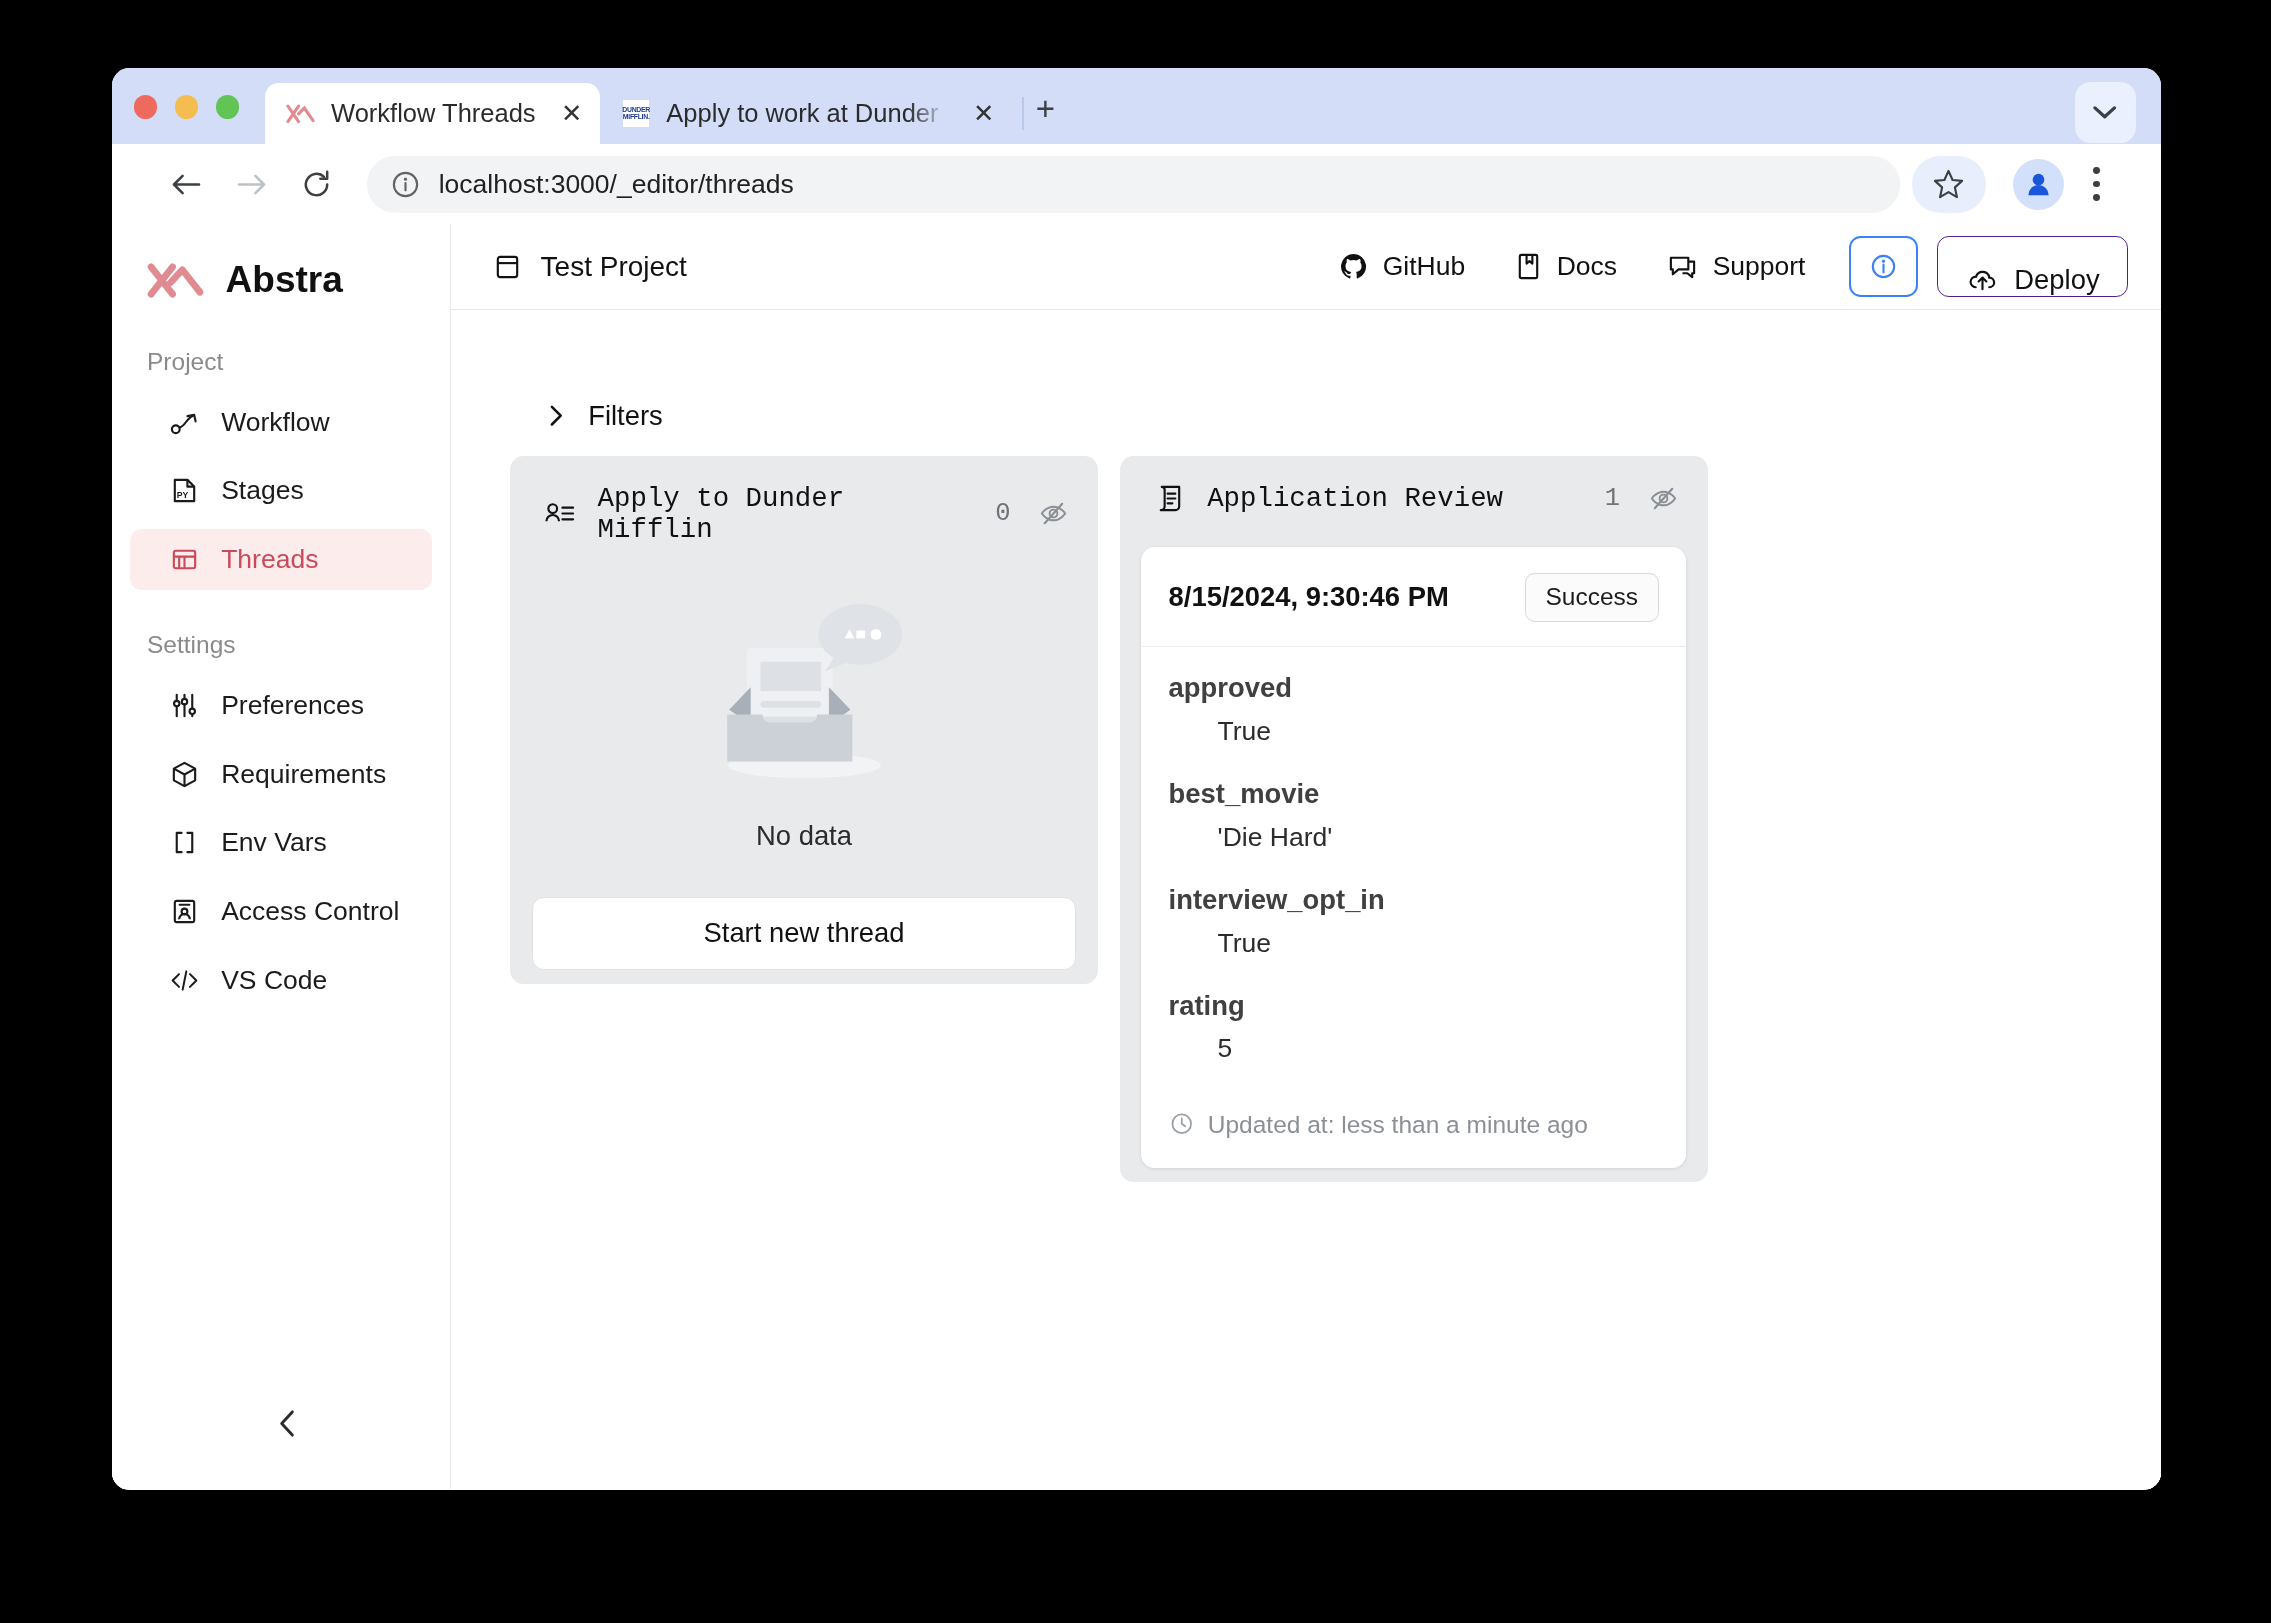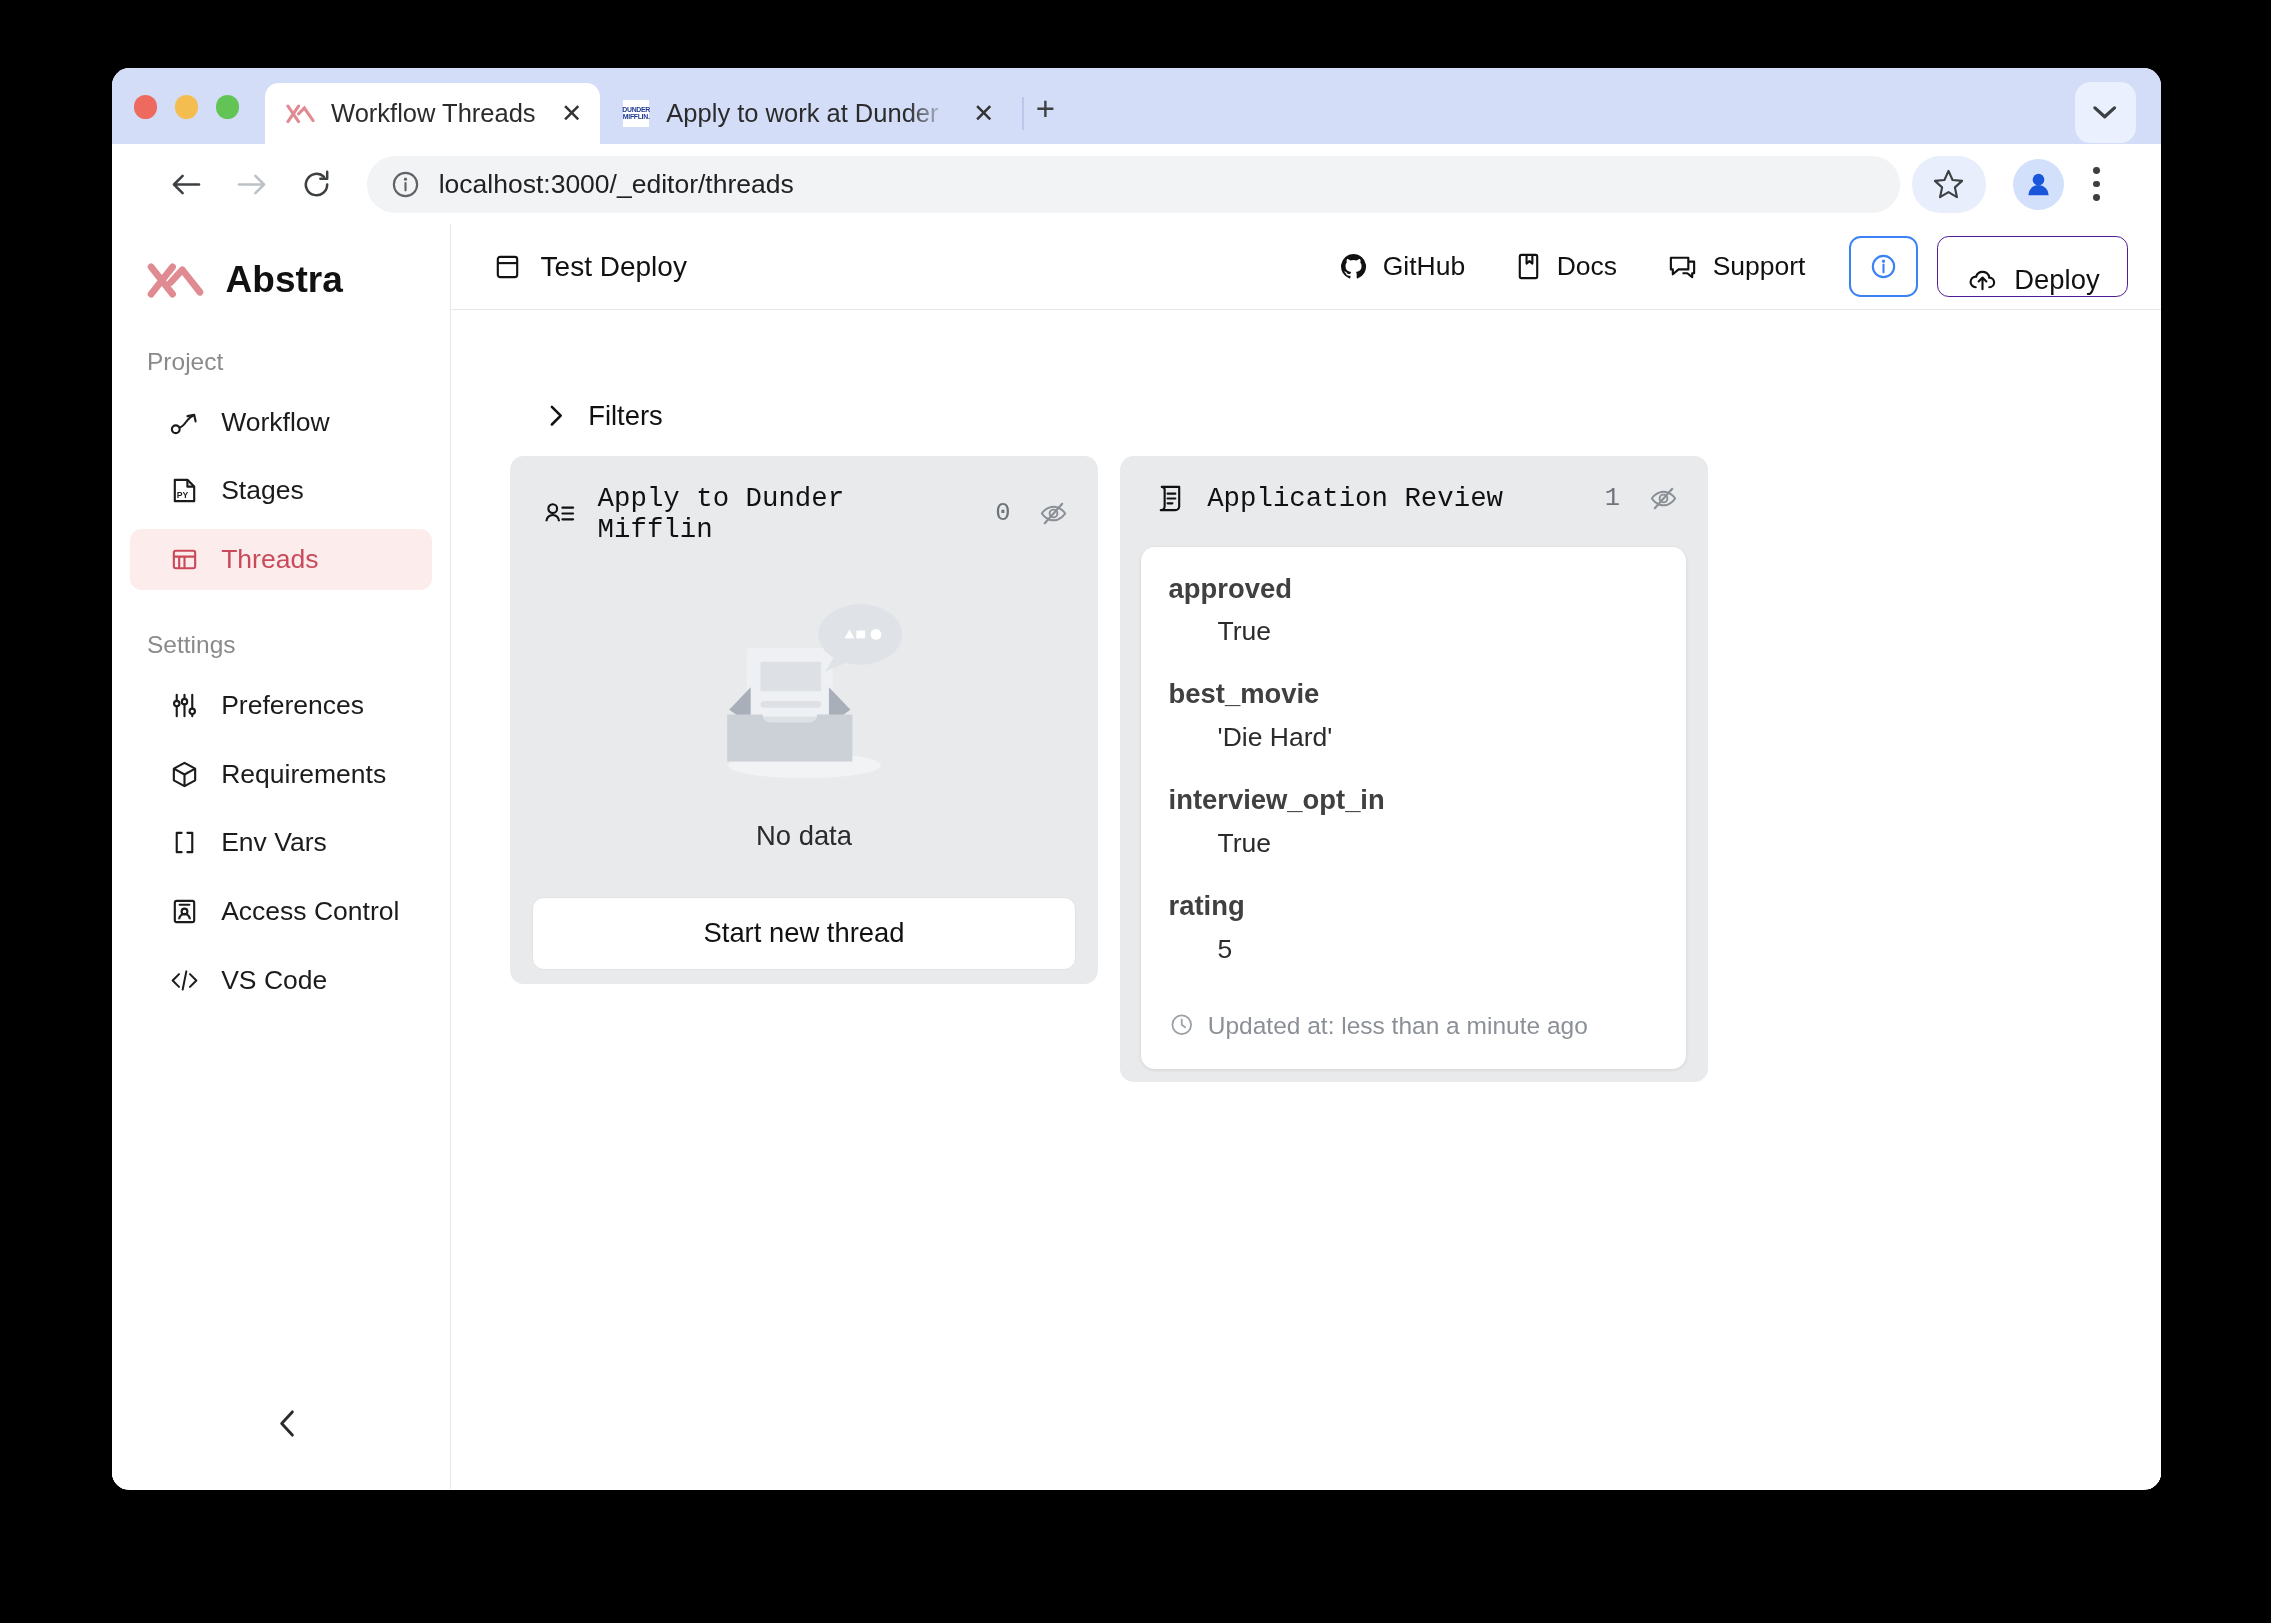--- a/index.html
+++ b/index.html
@@ -398,21 +398,21 @@
     <div class="content">
 
       <div class="topbar">
         <div class="project">
           <span>
             <svg width="31" height="31" viewBox="0 0 32 32">
               <rect x="6" y="6" width="20" height="21" rx="2.5" stroke="#111" stroke-width="2.2" fill="none"></rect>
               <path d="M6 12.5 H26" stroke="#111" stroke-width="2.2"></path>
             </svg>
           </span>
-          <span>Test Deploy</span>
+          <span>Test Project</span>
         </div>
 
         <div class="topbar-right">
           <div class="top-link">
             <span>
               <svg width="31" height="31" viewBox="0 0 32 32">
                 <path d="M16 3a13 13 0 0 0-4.1 25.3c.65.12.89-.28.89-.63v-2.2c-3.6.79-4.37-1.74-4.37-1.74-.59-1.5-1.44-1.9-1.44-1.9-1.18-.8.09-.79.09-.79 1.3.09 1.99 1.34 1.99 1.34 1.16 1.99 3.04 1.41 3.78 1.08.12-.84.45-1.41.82-1.74-2.87-.33-5.89-1.44-5.89-6.4 0-1.41.5-2.57 1.33-3.48-.13-.33-.58-1.65.13-3.44 0 0 1.09-.35 3.57 1.33a12.3 12.3 0 0 1 6.5 0c2.48-1.68 3.57-1.33 3.57-1.33.71 1.79.26 3.11.13 3.44.83.91 1.33 2.07 1.33 3.48 0 4.97-3.03 6.06-5.91 6.39.47.4.88 1.19.88 2.4v3.56c0 .35.23.76.89.63A13 13 0 0 0 16 3z" fill="#111"></path>
               </svg>
             </span>
             <span>GitHub</span>
@@ -535,20 +535,24 @@
               <span>
                 <svg width="31" height="31" viewBox="0 0 32 32">
                   <path d="M4 16 s4.5-7 12-7 12 7 12 7 -4.5 7-12 7 -12-7-12-7z" stroke="#8a8f95" stroke-width="2" fill="none"></path>
                   <circle cx="16" cy="16" r="4" stroke="#8a8f95" stroke-width="2" fill="none"></circle>
                   <path d="M7 26 L25 6" stroke="#8a8f95" stroke-width="2.2" stroke-linecap="round"></path>
                 </svg>
               </span>
             </div>
             <div class="col-body">
               <div class="thread-card">
+                <div class="card-head">
+                  <span class="card-date">8/15/2024, 9:30:46 PM</span>
+                  <span class="status-badge">Success</span>
+                </div>
                 <div class="card-body">
                   <div class="field">
                     <div class="field-key">approved</div>
                     <div class="field-val">True</div>
                   </div>
                   <div class="field">
                     <div class="field-key">best_movie</div>
                     <div class="field-val">'Die Hard'</div>
                   </div>
                   <div class="field">

